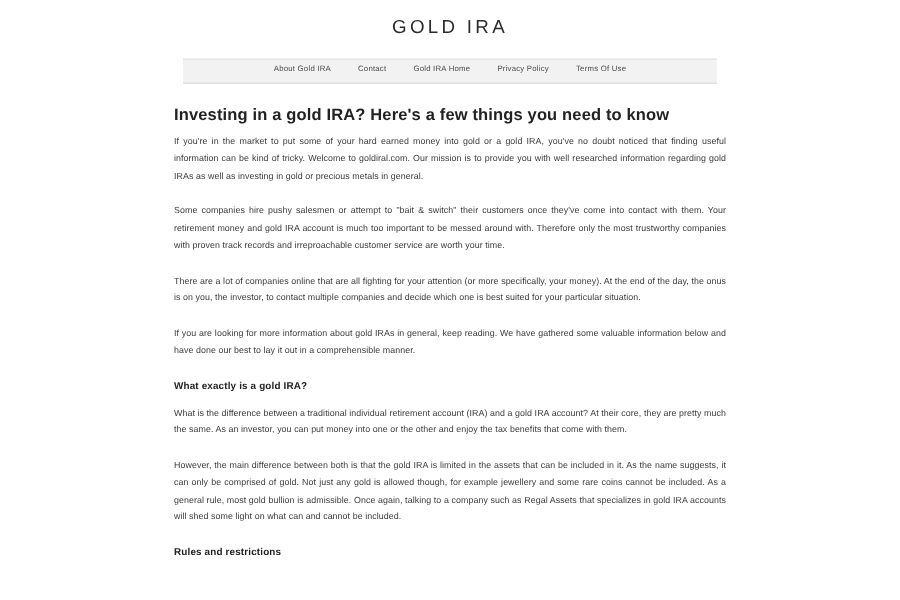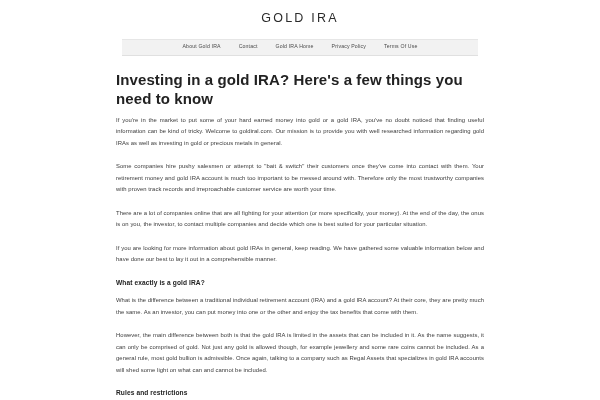--- a/index.html
+++ b/index.html
@@ -71,21 +71,21 @@
   }
 
   
   .content {
     width: 368px;
     margin: 0 auto;
     padding-top: 14px;
   }
 
   h1.article-title {
-    font-size: 15px;
+    font-size: 11px;
     font-weight: bold;
     color: #222222;
     margin: 0 0 6px 0;
     line-height: 1.3;
     letter-spacing: 0.1px;
   }
 
   h2.section-title {
     font-size: 6.6px;
     font-weight: bold;

